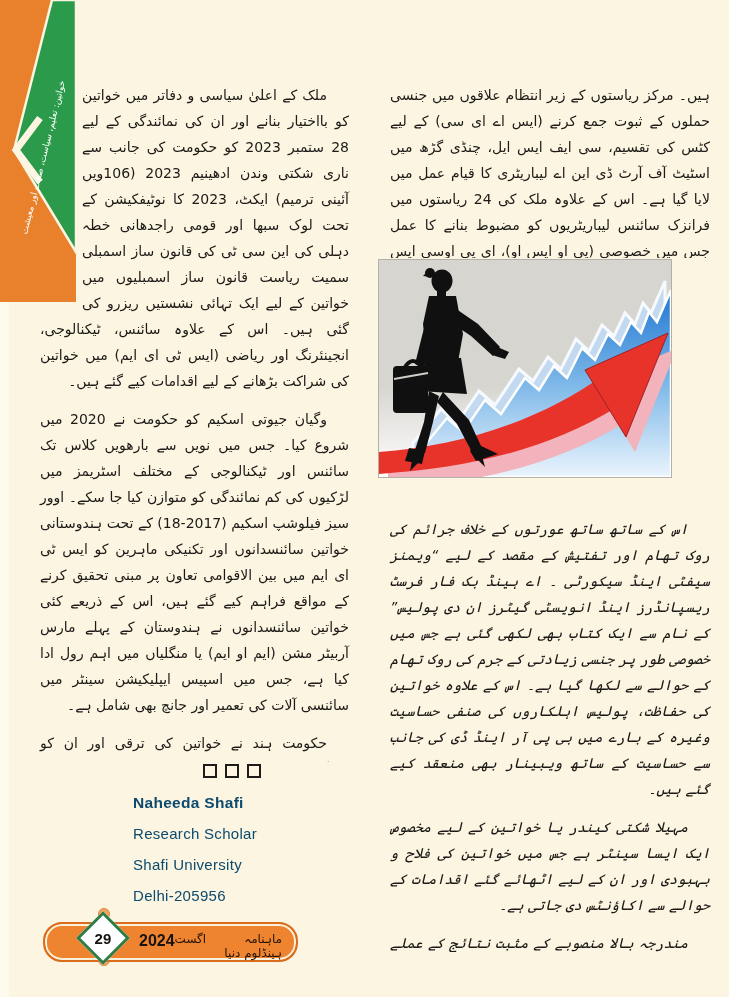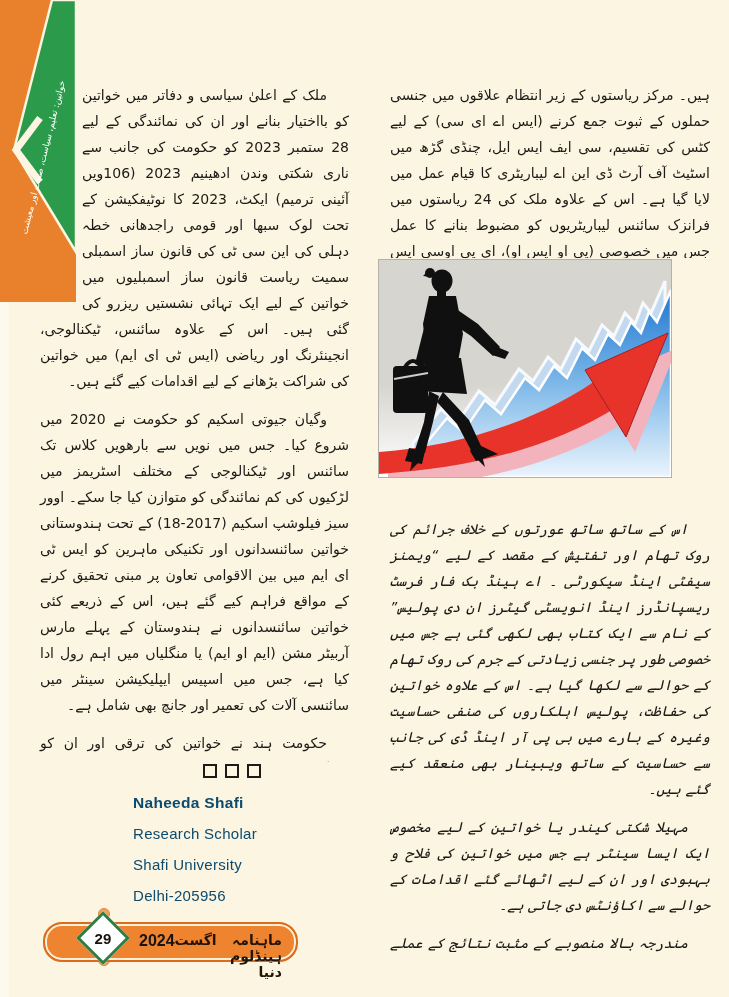--- a/index.html
+++ b/index.html
@@ -36,21 +36,21 @@
   .author .name{font-weight:bold;font-size:15.5px;}
   
   .footer-pill{
     position:absolute;left:43px;top:922px;width:255px;height:40px;z-index:4;
     background:#ef8430;border:2px solid #d96d1d;border-radius:19px;
     box-shadow:inset 0 0 0 2px #fbf0d9;
     display:flex;direction:ltr;align-items:flex-start;justify-content:space-between;
     padding:8px 14px 0 94px;box-sizing:border-box;
   }
   .footer-pill .year{font-weight:bold;font-size:16px;color:#171310;font-family:"Liberation Sans",sans-serif;}
-  .footer-pill .month,.footer-pill .mag{direction:rtl;font-size:14px;color:#241405;font-weight:bold;}
+  .footer-pill .month,.footer-pill .mag{direction:rtl;font-size:12px;color:#241405;font-weight:normal;}
   .footer-dot{position:absolute;width:12px;height:12px;border-radius:50%;
     background:#efa35f;border:1px solid #db8a3e;z-index:4;box-sizing:border-box;}
   .dot-top{left:98px;top:908px;}
   .dot-bottom{left:98px;top:954px;}
   .diamond{
     position:absolute;left:84px;top:919px;width:38px;height:38px;z-index:5;
     background:#ffffff;border:3px solid #2e7d46;transform:rotate(45deg);
     display:flex;align-items:center;justify-content:center;box-sizing:border-box;
   }
   .diamond span{transform:rotate(-45deg);font-weight:bold;font-size:15px;color:#171310;

